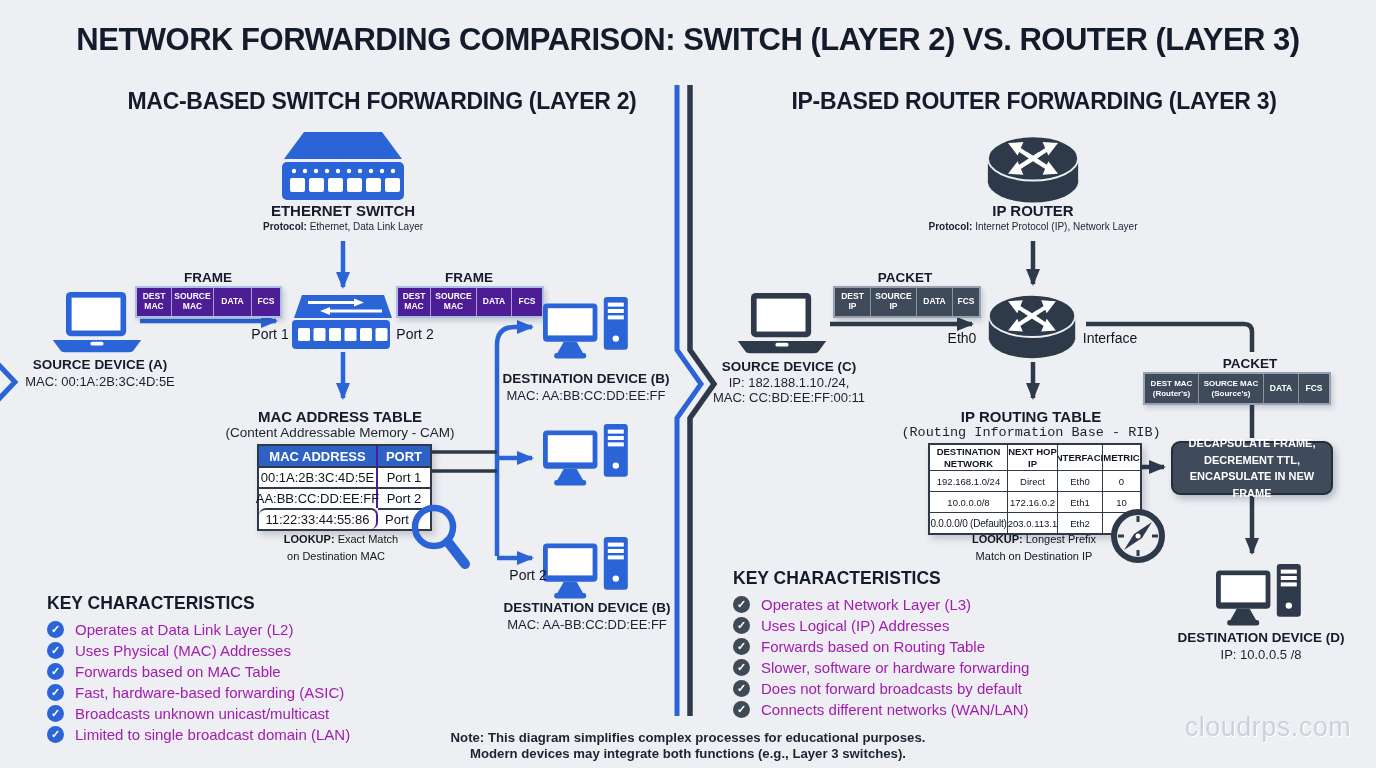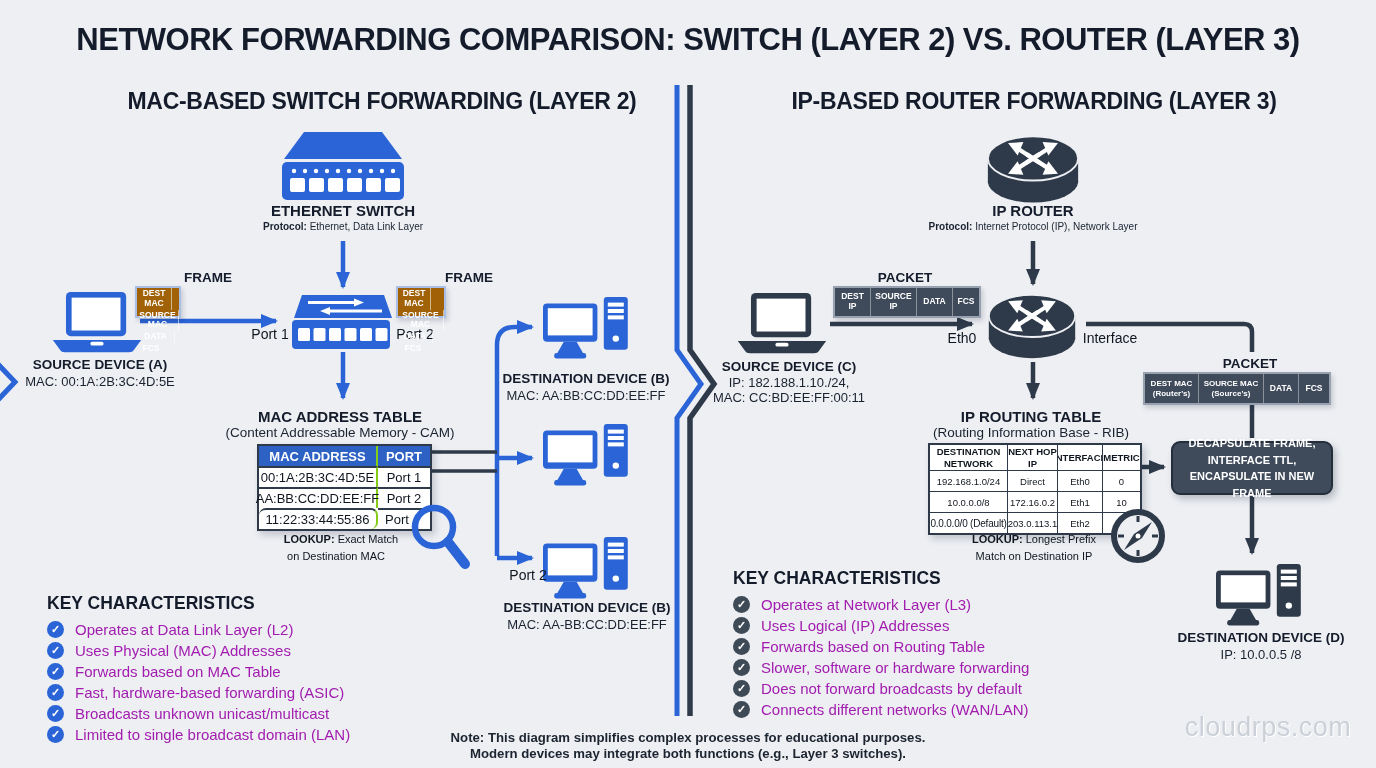--- a/index.html
+++ b/index.html
@@ -15,30 +15,30 @@
   .seg-label{font-size:13.5px;font-weight:800;color:#141b2a;}
   .port{font-size:14px;color:#10161f;}
   .dev-name{font-size:13.5px;font-weight:800;color:#141b2a;}
   .dev-detail{font-size:13px;color:#1a2230;}
   .tbl-title{font-size:15px;font-weight:800;color:#141b2a;}
   .tbl-sub{font-size:13.5px;color:#1a2230;}
   .lookup{font-size:11px;color:#10161f;}
   .lookup b{font-weight:800;}
   
   .pbox{position:absolute;display:flex;box-shadow:2px 3px 5px rgba(20,30,50,.18);}
-  .pbox.blue-box{border:2px solid #a9bfe6;background:#a16207;flex-direction:column;}
+  .pbox.blue-box{border:2px solid #a9bfe6;background:#4c1d95;}
   .pbox.dark-box{border:2px solid #98a1b0;background:#3f4a5b;}
   .pcell{display:flex;align-items:center;justify-content:center;text-align:center;color:#fff;font-weight:700;font-size:8.5px;line-height:1.15;padding:1px;box-sizing:border-box;}
   .blue-box .pcell{border-right:1.5px solid rgba(255,255,255,.55);}
   .dark-box .pcell{border-right:1.5px solid rgba(255,255,255,.4);}
   .pbox .pcell:last-child{border-right:none;}
   
   .mtable{position:absolute;background:#fff;border:2px solid #2e3a49;box-shadow:3px 4px 7px rgba(20,30,50,.2);}
   .mrow{display:flex;}
-  .mc{display:flex;align-items:center;justify-content:center;box-sizing:border-box;border-right:2px solid #84cc16;border-top:2px solid #2e3a49;font-size:13px;color:#10161f;}
+  .mc{display:flex;align-items:center;justify-content:center;box-sizing:border-box;border-right:2px solid #4c1d95;border-top:2px solid #2e3a49;font-size:13px;color:#10161f;}
   .mc:last-child{border-right:none;}
   .mrow:first-child .mc{border-top:none;}
   .mhead .mc{background:#2d62c4;color:#fff;font-weight:800;font-size:13px;}
   
   .rtable{position:absolute;background:#fff;border:2px solid #2e3a49;box-shadow:3px 4px 7px rgba(20,30,50,.2);}
   .rt-h{background:#fff;color:#1a2230;font-weight:800;font-size:6.8px;line-height:1.2;text-transform:uppercase;text-align:center;}
   .rc{display:flex;align-items:center;justify-content:center;box-sizing:border-box;border-right:1.5px solid #2e3a49;border-top:1.5px solid #2e3a49;font-size:9.5px;color:#10161f;overflow:hidden;}
   .rc:last-child{border-right:none;}
   .mrow:first-child .rc{border-top:none;}
   .rc.small{font-size:10px;letter-spacing:-0.2px;}
@@ -314,21 +314,21 @@
 
   <div class="abs ctr seg-label" style="left:1250px;top:356px;">PACKET</div>
   <div class="pbox dark-box" style="left:1143px;top:372px;height:29px;">
     <div class="pcell" style="width:54px;font-size:8px;">DEST MAC (Router's)</div>
     <div class="pcell" style="width:65px;font-size:8px;">SOURCE MAC (Source's)</div>
     <div class="pcell" style="width:35px;">DATA</div>
     <div class="pcell" style="width:30px;">FCS</div>
   </div>
 
   <div class="abs ctr tbl-title" style="left:1031px;top:408px;">IP ROUTING TABLE</div>
-  <div class="abs ctr tbl-sub" style="left:1031px;top:425px;">(Routing Information Base - RIB)</div>
+  <div class="abs ctr tbl-sub" style="left:1031px;top:425px;font-family:Liberation Mono, monospace;">(Routing Information Base - RIB)</div>
   <div class="rtable" style="left:928px;top:443px;">
     <div class="mrow">
       <div class="rc rt-h" style="width:78px;height:25px;">DESTINATION NETWORK</div>
       <div class="rc rt-h" style="width:50px;height:25px;">NEXT HOP IP</div>
       <div class="rc rt-h" style="width:45px;height:25px;">INTERFACE</div>
       <div class="rc rt-h" style="width:37px;height:25px;">METRIC</div>
     </div>
     <div class="mrow">
       <div class="rc" style="width:78px;height:21px;">192.168.1.0/24</div>
       <div class="rc" style="width:50px;height:21px;">Direct</div>
@@ -356,21 +356,21 @@
     <line x1="29" y1="9" x2="29" y2="15" stroke="#2e3a49" stroke-width="3"></line>
     <line x1="29" y1="43" x2="29" y2="49" stroke="#2e3a49" stroke-width="3"></line>
     <line x1="9" y1="29" x2="15" y2="29" stroke="#2e3a49" stroke-width="3"></line>
     <line x1="43" y1="29" x2="49" y2="29" stroke="#2e3a49" stroke-width="3"></line>
     <polygon points="15,43 25,27 43,15 33,31" fill="#2e3a49"></polygon>
     <circle cx="29" cy="29" r="2.5" fill="#fff"></circle>
   </svg>
 
   <div class="procbox" style="left:1171px;top:441px;width:158px;height:50px;">
     <div>DECAPSULATE FRAME,</div>
-    <div>INTERFACE TTL,</div>
+    <div>DECREMENT TTL,</div>
     <div>ENCAPSULATE IN NEW FRAME</div>
   </div>
 
   <svg class="abs" style="left:1216px;top:564px;" width="88" height="64" viewBox="0 0 110 80">
     <rect x="0" y="8" width="68" height="48" rx="5" fill="#2e3a49"></rect>
     <rect x="6" y="14" width="56" height="34" fill="#fff"></rect>
     <polygon points="26,56 42,56 50,70 18,70" fill="#2e3a49"></polygon>
     <rect x="14" y="70" width="40" height="7" rx="3" fill="#2e3a49"></rect>
     <rect x="76" y="0" width="30" height="66" rx="4" fill="#2e3a49"></rect>
     <rect x="81" y="7" width="20" height="5" fill="#fff"></rect>

